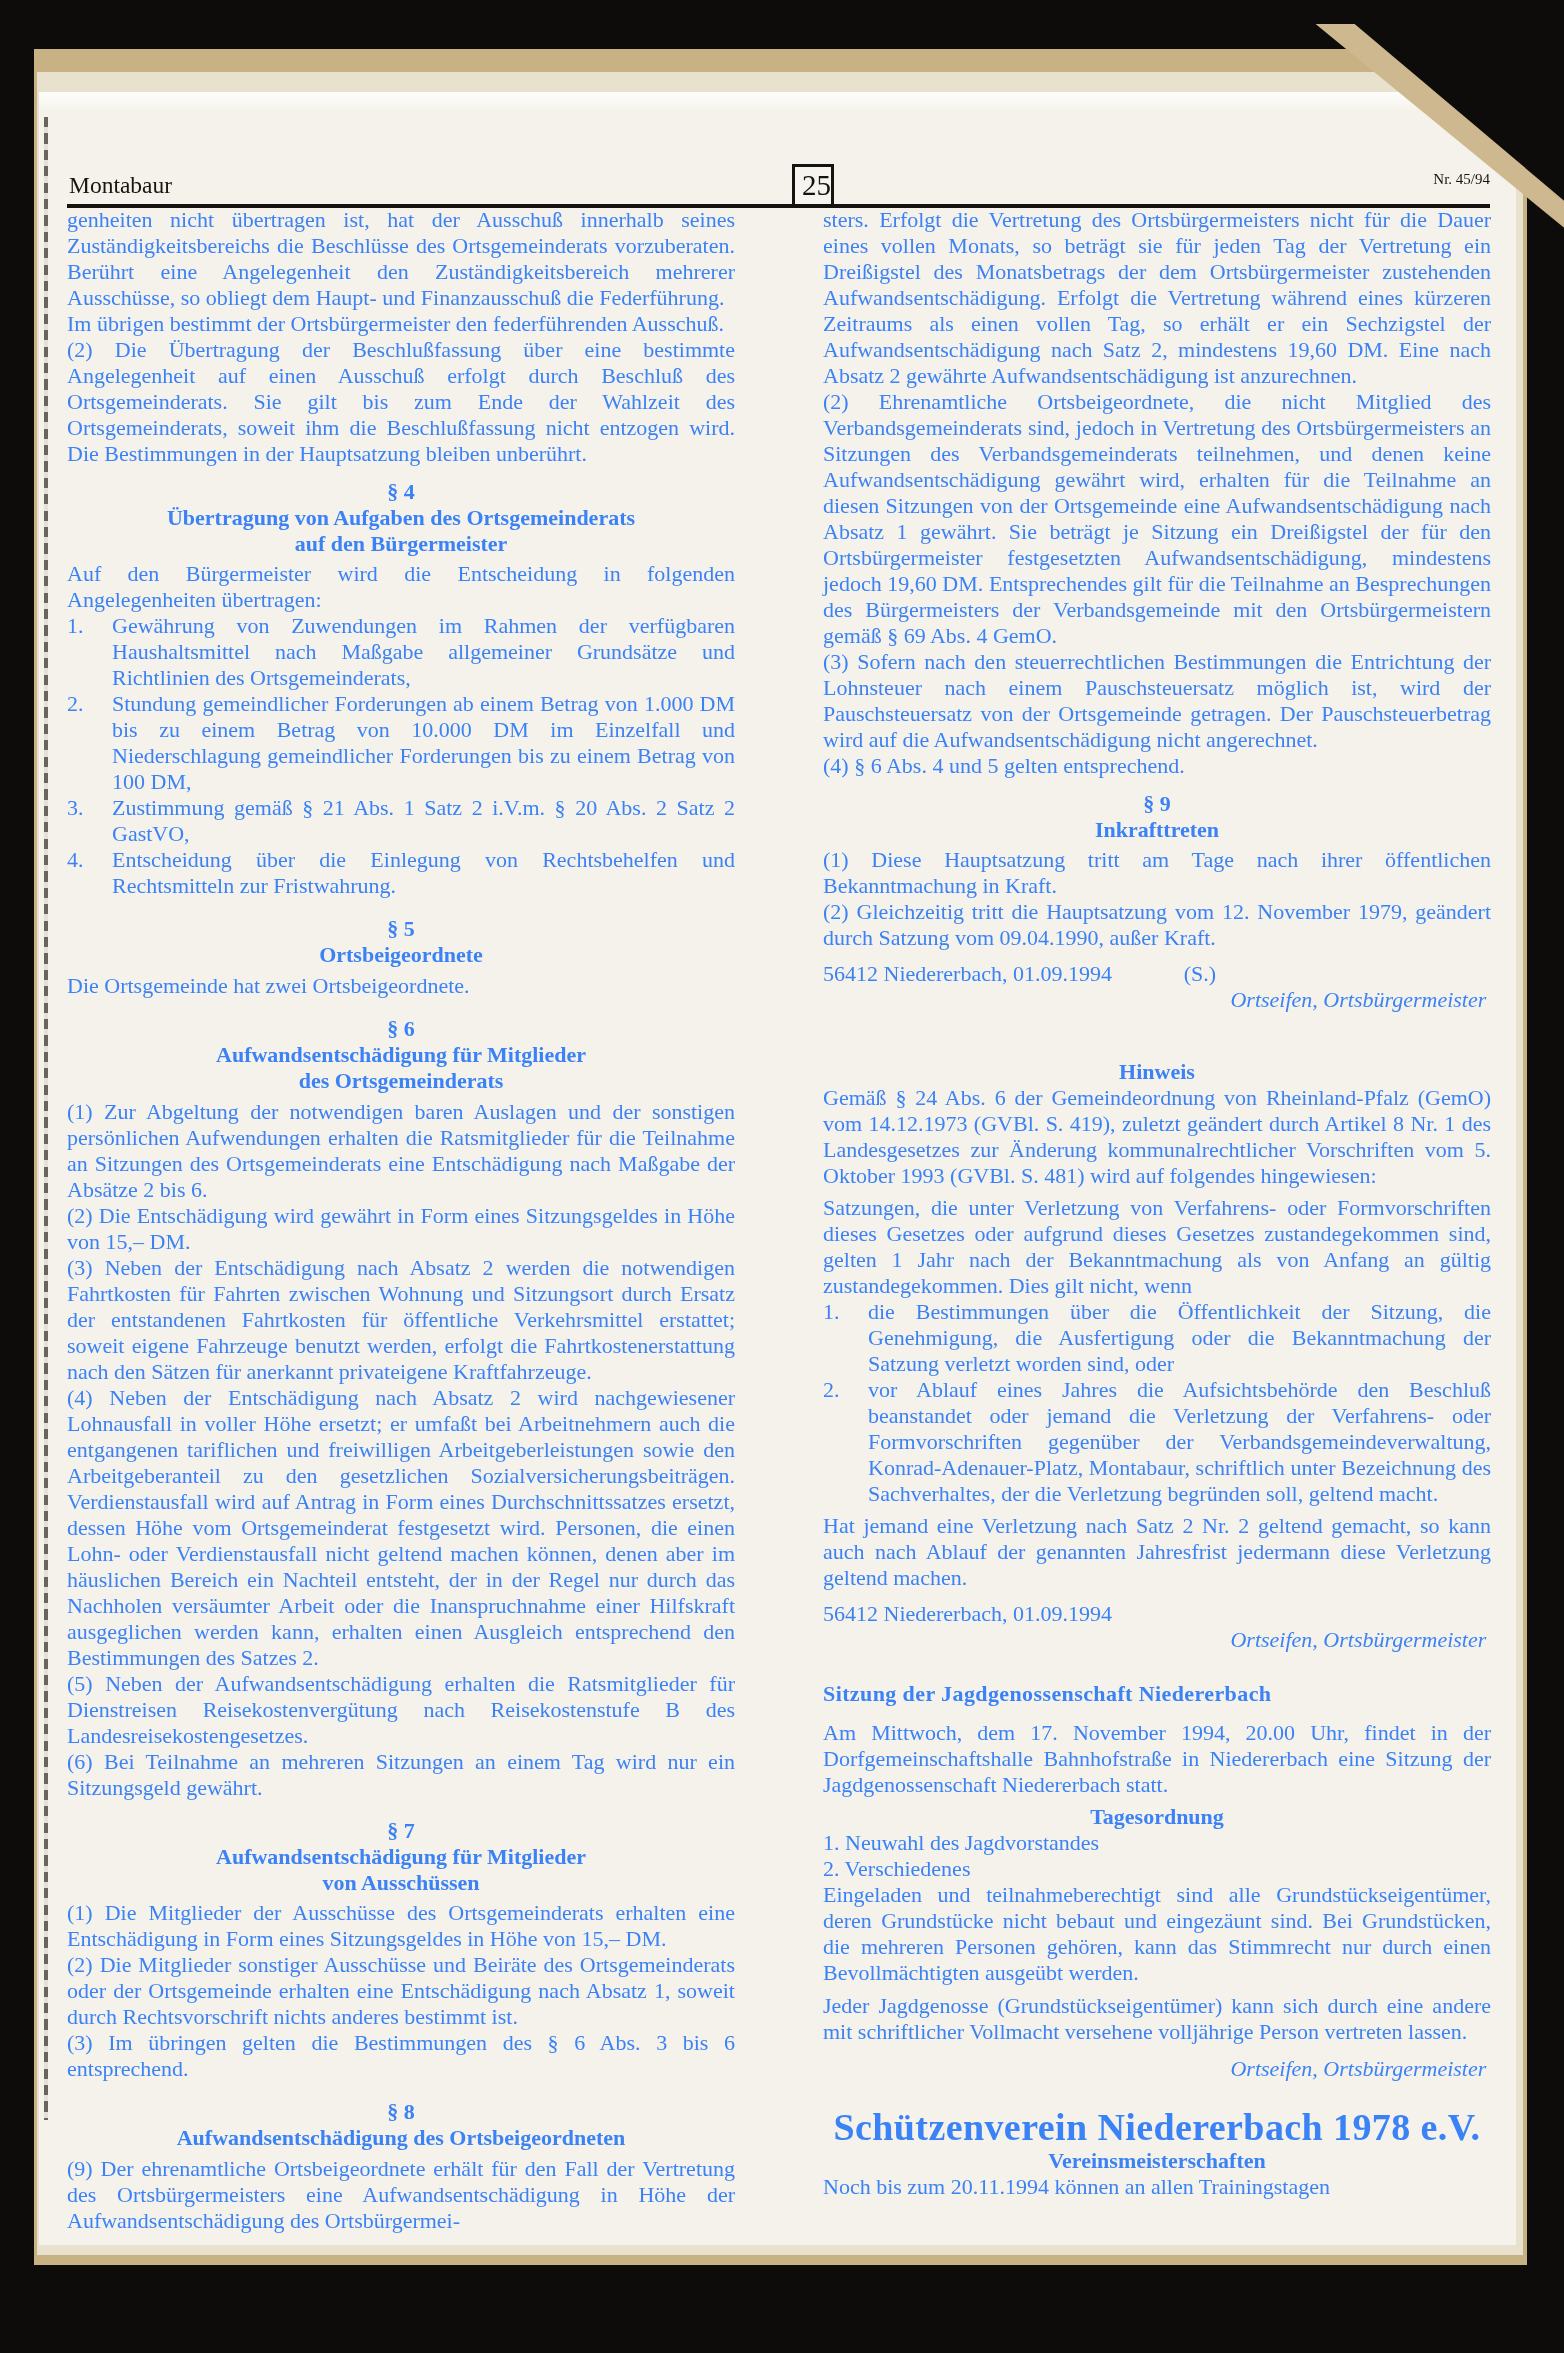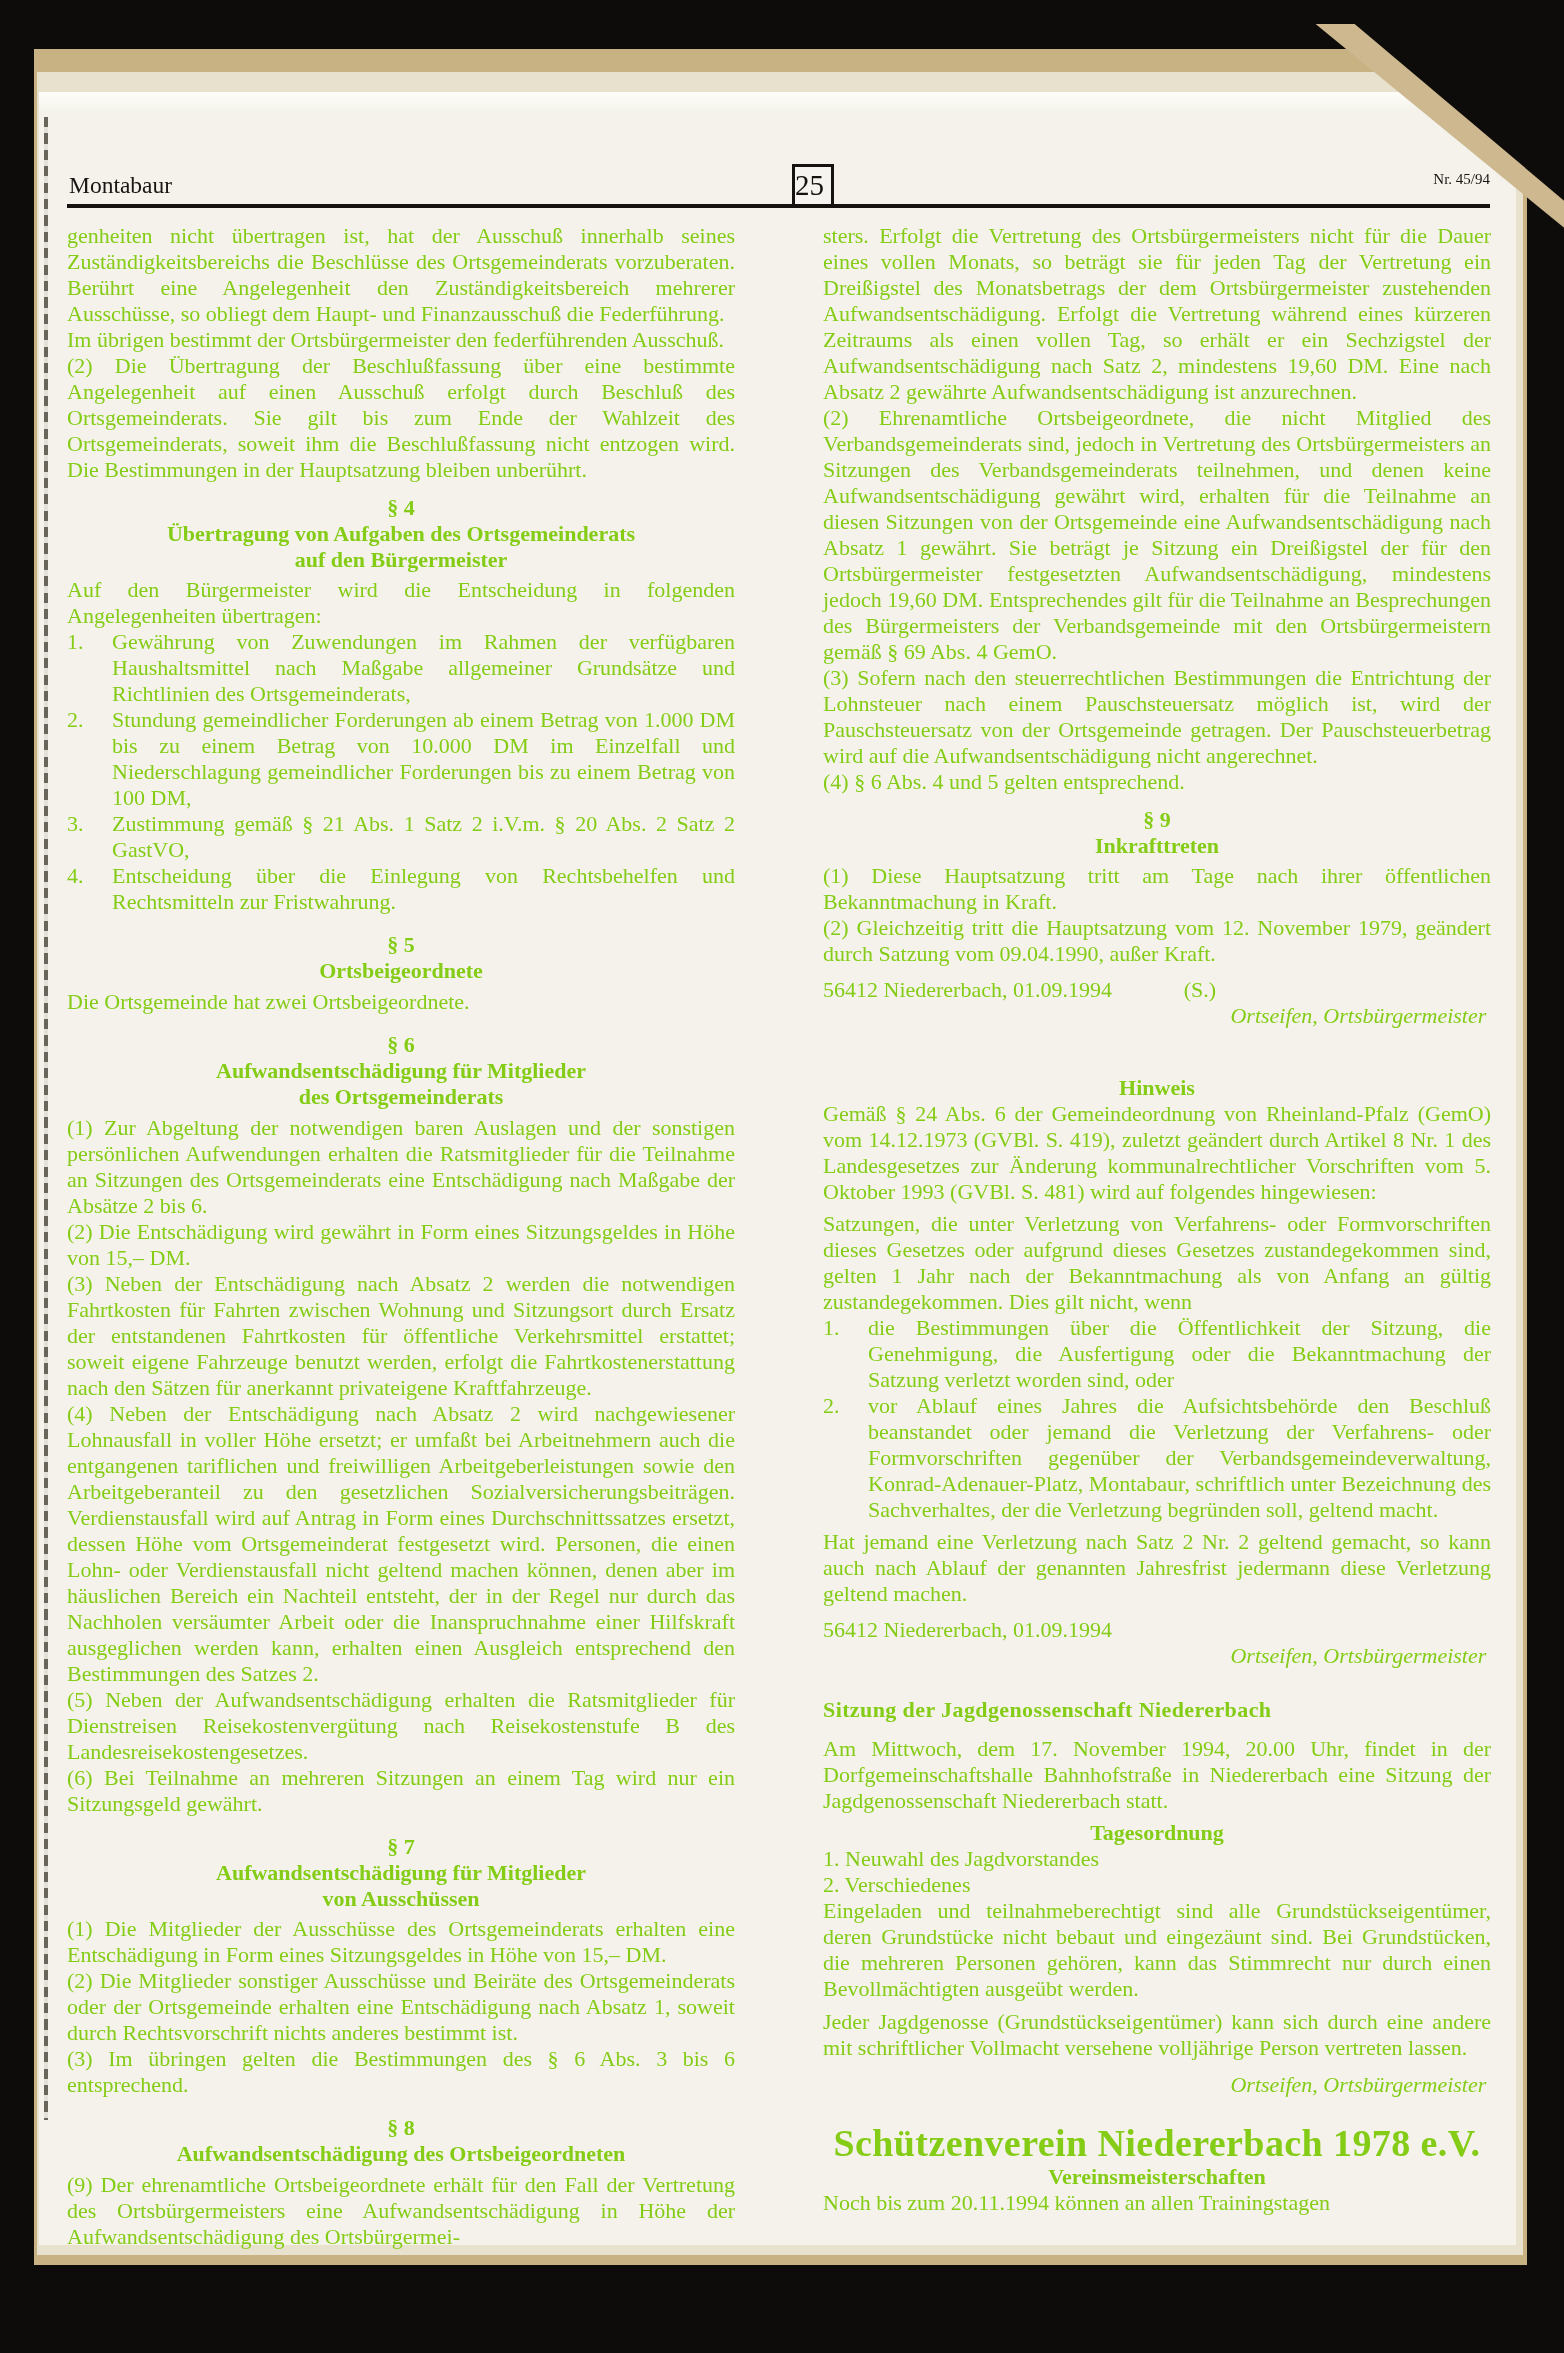--- a/index.html
+++ b/index.html
@@ -19,23 +19,23 @@
   
   .corner-tan{position:absolute;left:1315px;top:23.5px;width:250px;height:205px;background:#cdb88f;
     clip-path:polygon(0 0,100% 0,100% 100%);}
   .corner-black{position:absolute;left:1341px;top:12.5px;width:224px;height:189px;background:#0d0c0a;
     clip-path:polygon(0 0,100% 0,100% 100%);}
   
   .hdr-place{position:absolute;left:69px;top:172px;font-size:23.5px;color:#181512;}
   .hdr-issue{position:absolute;top:171px;left:67px;width:1423px;text-align:right;font-size:15px;color:#181512;}
   .hdr-rule{position:absolute;left:67px;top:204px;width:1423px;height:3.9px;background:#15120f;}
   .pagenum-box{position:absolute;left:792px;top:164px;width:36px;height:37px;border:3.1px solid #15120f;
-    background:#f6f4ee;display:flex;align-items:center;justify-content:flex-start;font-size:29px;color:#15120f;}
+    background:#f6f4ee;display:flex;align-items:center;justify-content:flex-end;font-size:29px;color:#15120f;}
   
-  .col{position:absolute;top:223px;width:668px;font-size:22px;line-height:26px;color:#84cc16;
+  .col{position:absolute;top:207px;width:668px;font-size:22px;line-height:26px;color:#3b82f6;
     text-align:justify;}
   .col-left{left:67px;}
   .col-right{left:823px;}
   .block{margin:0;}
   .sec-sign{text-align:center;font-weight:bold;margin-top:11.7px;}
   .sec-title{text-align:center;font-weight:bold;}
   .mb6{margin-bottom:4.7px;}
   .mt8{margin-top:6.3px;}
   .mt14{margin-top:11px;}
   .mt22{margin-top:17px;}

